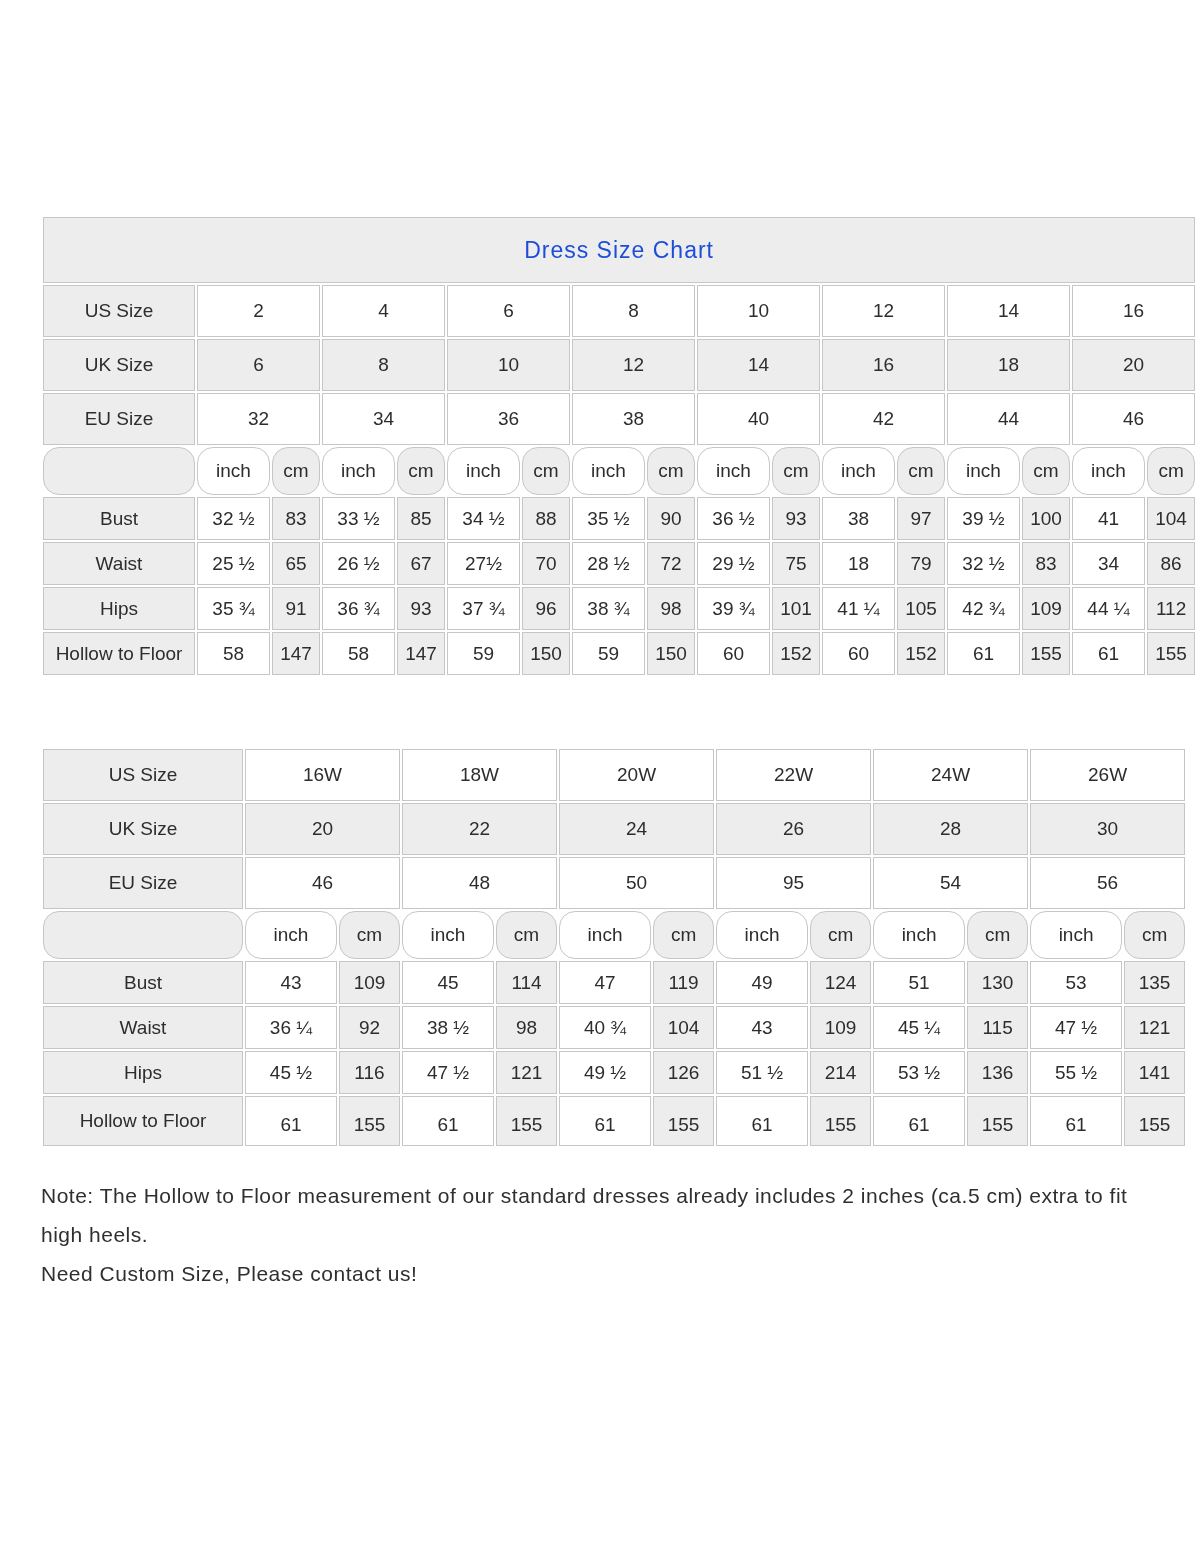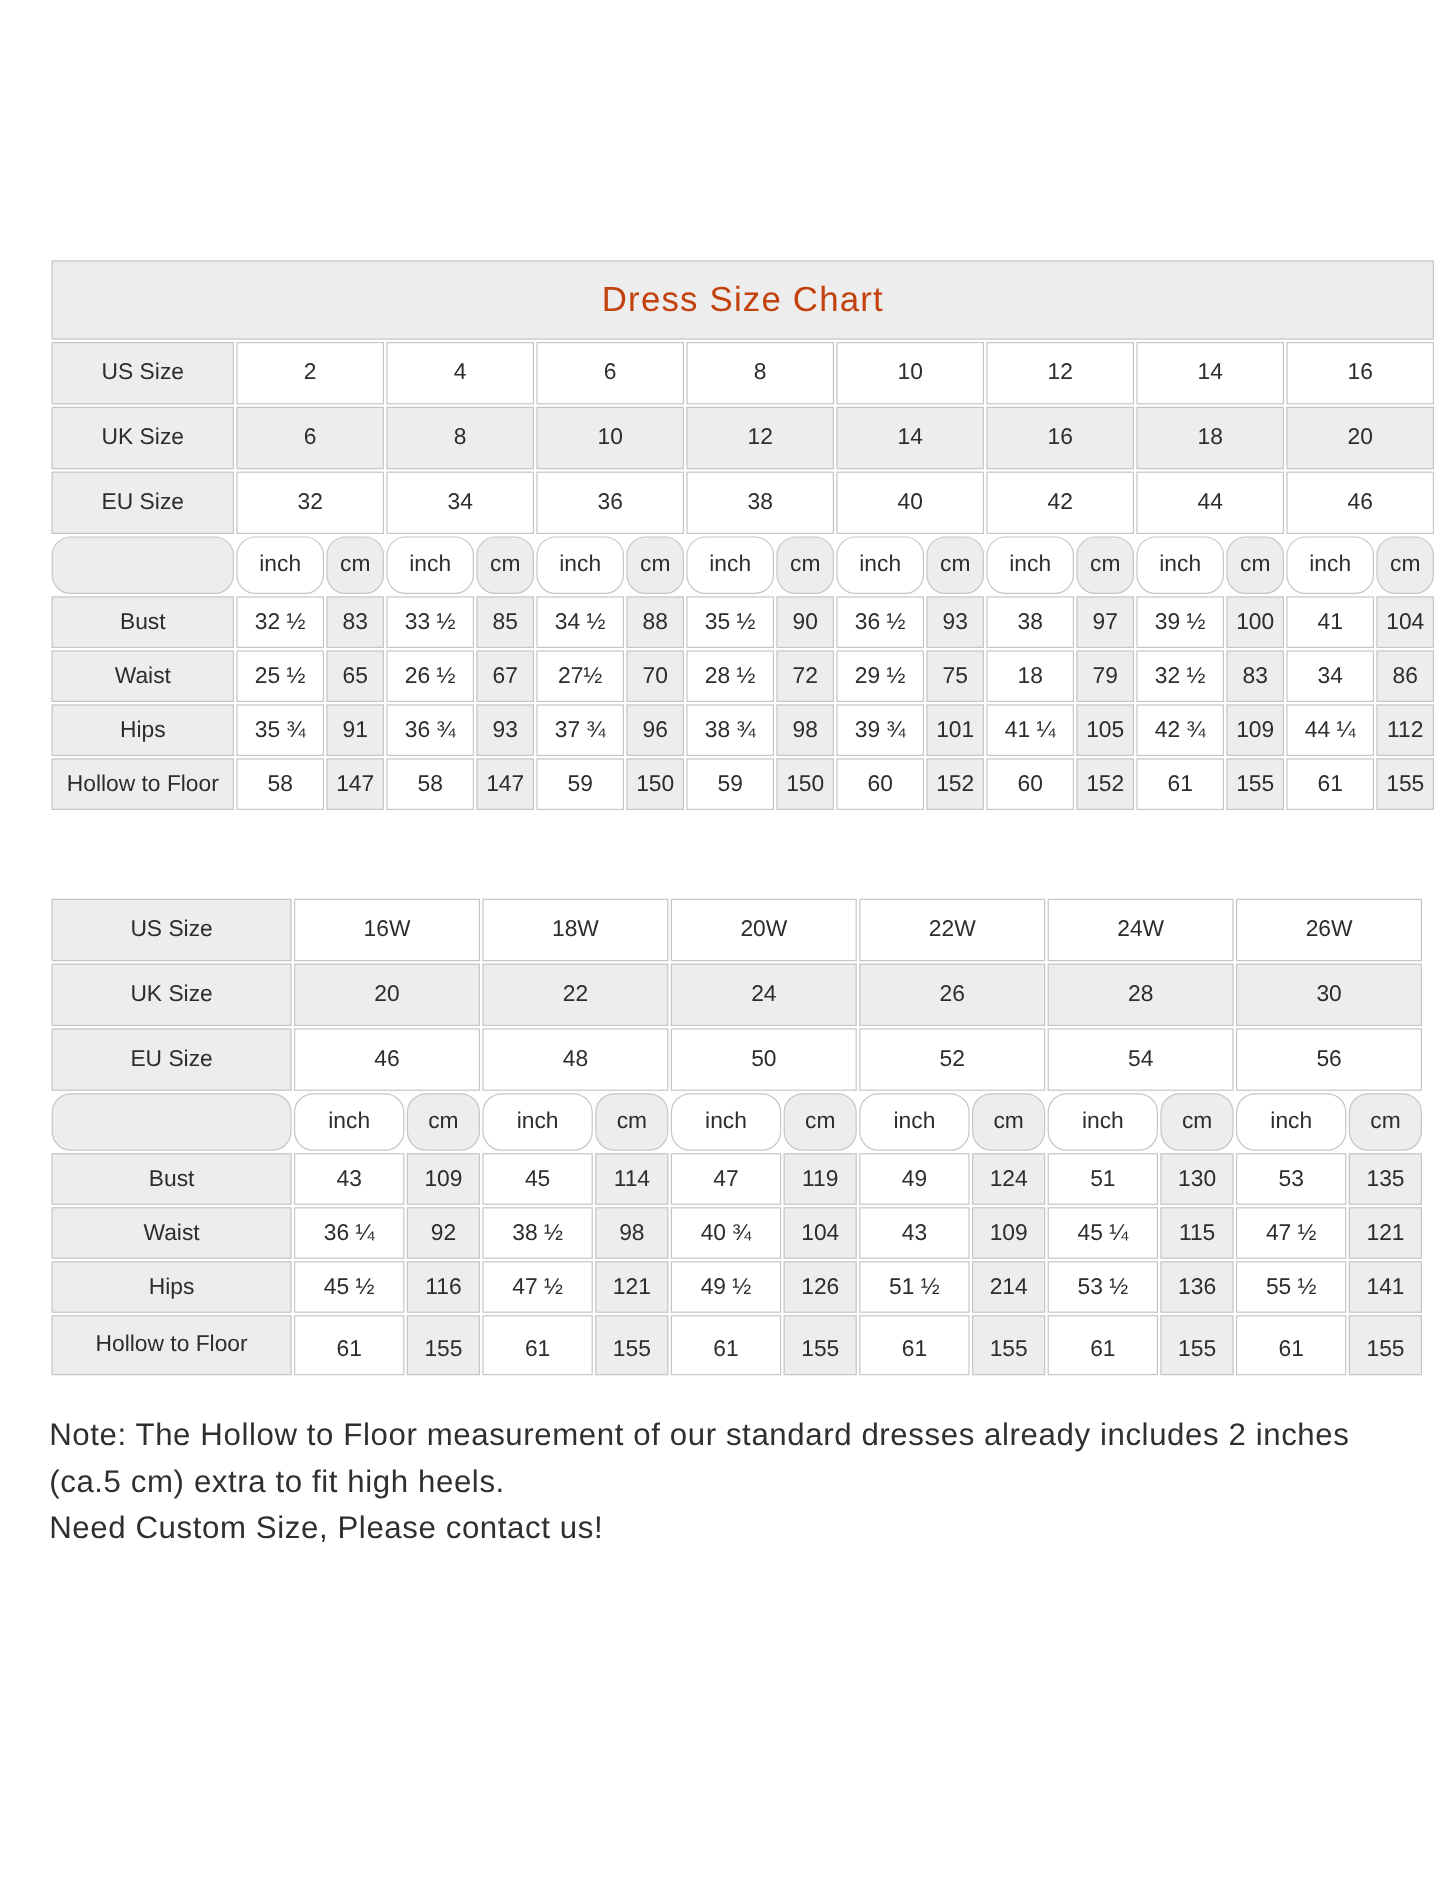--- a/index.html
+++ b/index.html
@@ -29,43 +29,43 @@
     border:1px solid var(--border);
     text-align:center;
     vertical-align:middle;
     font-size:19px;
     white-space:nowrap;
     overflow:hidden;
     padding:0;
   }
   td.gray{background:var(--gray);}
   td.title{
-    font-size:29px;
+    font-size:23px;
     letter-spacing:1px;
     height:66px;
-    color:#c2410c;
+    color:#1d4ed8;
     font-weight:500;
   }
   tr.size-row td{height:52px;}
   tr.unit-row td{height:48px;border-radius:16px;}
   tr.measure-row td{height:43px;}
 
   .t1 col.c-label{width:152px;}
   .t1 col.c-inch{width:73px;}
   .t1 col.c-cm{width:48px;}
   .t2 col.c-label{width:200px;}
   .t2 col.c-inch{width:92px;}
   .t2 col.c-cm{width:61px;}
 
   .t2 tr.hollow td{height:50px;vertical-align:bottom;padding-bottom:9px;}
   .t2 tr.hollow td.label{vertical-align:middle;padding-bottom:0;}
 
   .note{
     margin-top:28px;
-    font-size:26px;
+    font-size:21px;
     line-height:39px;
     letter-spacing:0.5px;
     color:#2f2f2f;
   }
   .note p{margin:0;}
 </style>
 </head>
 <body>
 
 <div class="page">
@@ -256,21 +256,21 @@
           <td class="val gray" colspan="2">24</td>
           <td class="val gray" colspan="2">26</td>
           <td class="val gray" colspan="2">28</td>
           <td class="val gray" colspan="2">30</td>
         </tr>
         <tr class="size-row">
           <td class="label gray">EU Size</td>
           <td class="val" colspan="2">46</td>
           <td class="val" colspan="2">48</td>
           <td class="val" colspan="2">50</td>
-          <td class="val" colspan="2">52</td>
+          <td class="val" colspan="2">95</td>
           <td class="val" colspan="2">54</td>
           <td class="val" colspan="2">56</td>
         </tr>
         <tr class="unit-row">
           <td class="label gray"></td>
           <td class="unit">inch</td>
           <td class="unit gray">cm</td>
           <td class="unit">inch</td>
           <td class="unit gray">cm</td>
           <td class="unit">inch</td>

